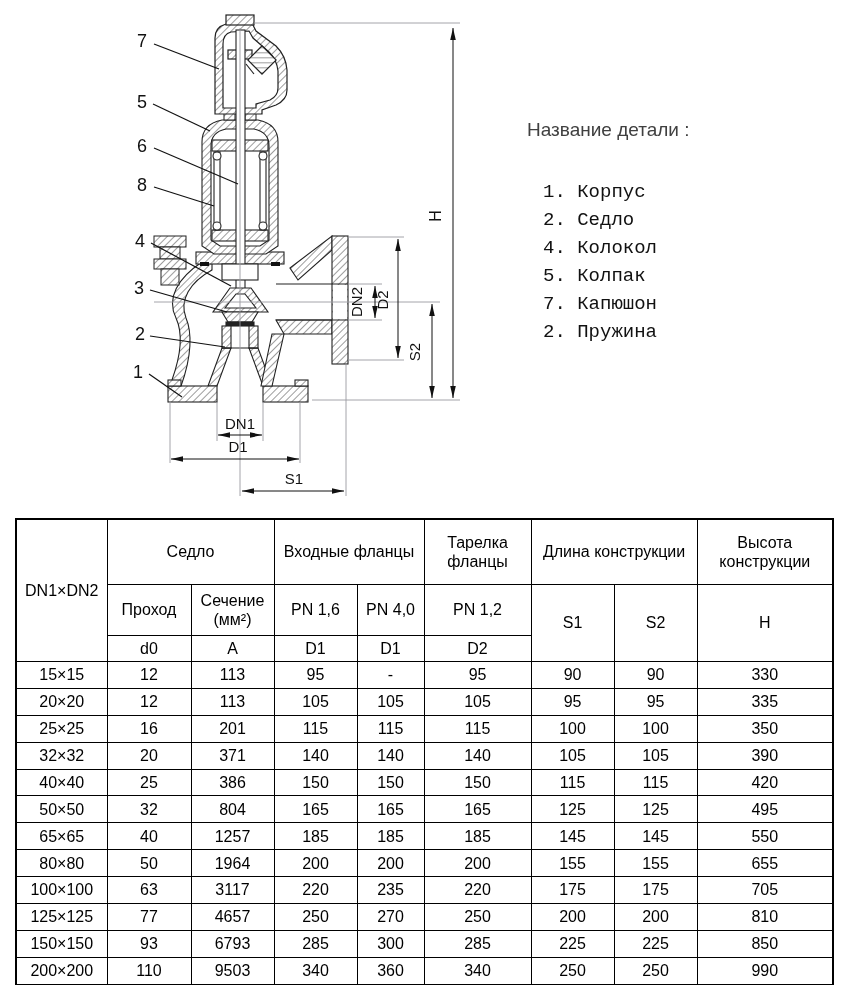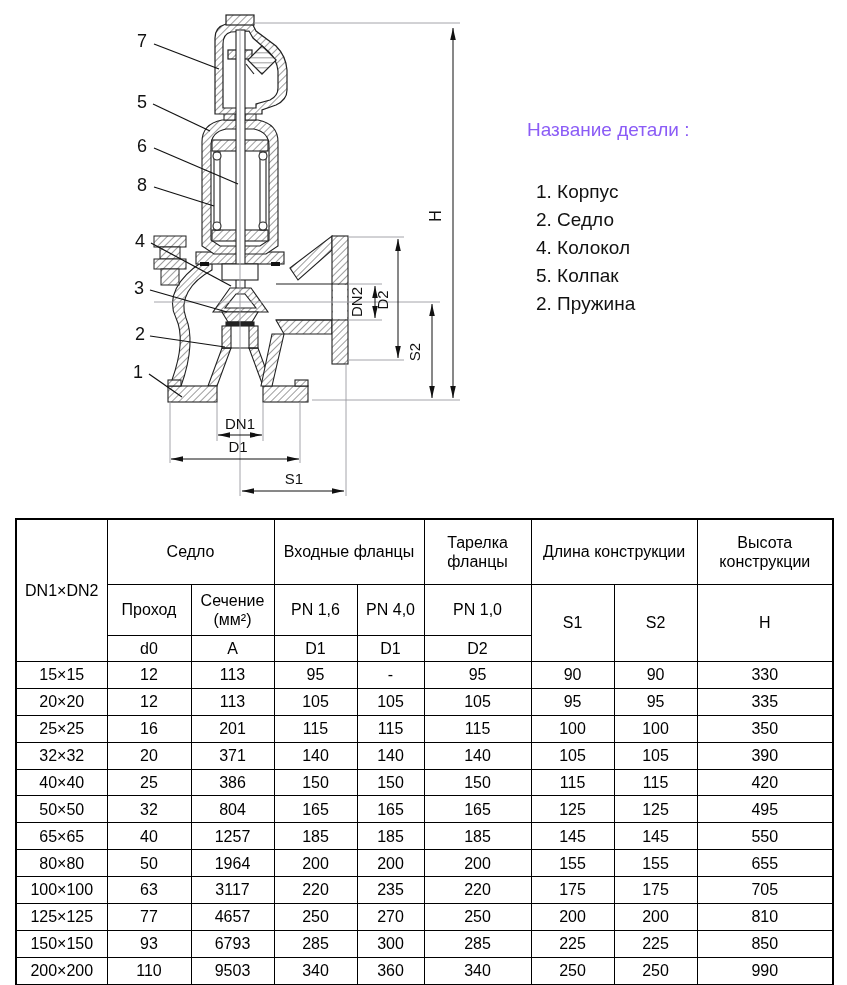--- a/index.html
+++ b/index.html
@@ -2,22 +2,22 @@
 <html><head>
 <meta charset="utf-8">
 <style>
   html,body{margin:0;padding:0;background:#fff;}
   .stage{position:relative;width:847px;height:985px;background:#fff;
          font-family:"Liberation Sans",sans-serif;color:#000;overflow:hidden;}
   svg.drawing{position:absolute;left:0;top:0;}
   svg.drawing text{font-family:"Liberation Sans",sans-serif;fill:#111;}
 
   .parts{position:absolute;left:527px;top:118px;}
-  .parts-title{font-size:19px;line-height:24px;color:#8b5cf6;margin:0 0 36px 0;font-weight:400;}
-  .parts-list{list-style:none;margin:9px;padding:0;}
+  .parts-title{font-size:19px;line-height:24px;color:#404040;margin:0 0 36px 0;font-weight:400;}
+  .parts-list{list-style:none;margin:16px;padding:0;font-family:Liberation Mono, monospace;}
   .parts-list li{font-size:19px;line-height:28px;color:#111;}
 
   table.spec{position:absolute;left:15px;top:518px;width:817px;
              border-collapse:collapse;table-layout:fixed;font-size:16px;color:#000;
              border:2px solid #000;}
   .spec th,.spec td{border:1px solid #000;text-align:center;vertical-align:middle;
                     font-weight:400;padding:0 2px;line-height:1.2;overflow:hidden;}
   .spec thead tr.r1 th{height:64px;}
   .spec thead tr.r2 th{height:50px;}
   .spec thead tr.r3 th{height:25px;}
@@ -170,20 +170,21 @@
     </g>
   </svg>
 
   <div class="parts">
     <p class="parts-title">Название детали :</p>
     <ul class="parts-list">
       <li>1. Корпус</li>
       <li>2. Седло</li>
       <li>4. Колокол</li>
       <li>5. Колпак</li>
+      <li>7. Капюшон</li>
       <li>2. Пружина</li>
     </ul>
   </div>
 
   <table class="spec">
     <colgroup>
       <col style="width:91px">
         <col style="width:84px">
         <col style="width:83px">
       <col style="width:83px">
@@ -200,21 +201,21 @@
         <th colspan="2">Входные фланцы</th>
         <th>Тарелка фланцы</th>
         <th colspan="2">Длина конструкции</th>
         <th>Высота конструкции</th>
       </tr>
       <tr class="r2">
         <th>Проход</th>
         <th>Сечение (мм²)</th>
         <th>PN 1,6</th>
         <th>PN 4,0</th>
-        <th>PN 1,0</th>
+        <th>PN 1,2</th>
         <th rowspan="2">S1</th>
         <th rowspan="2">S2</th>
         <th rowspan="2">H</th>
       </tr>
       <tr class="r3">
         <th>d0</th>
         <th>A</th>
         <th>D1</th>
         <th>D1</th>
         <th>D2</th>

